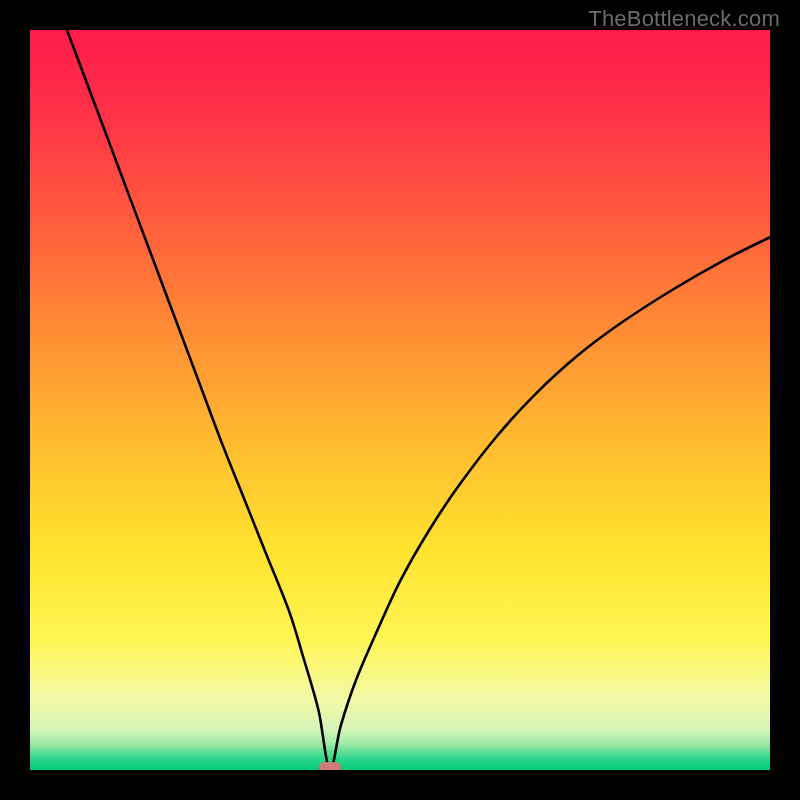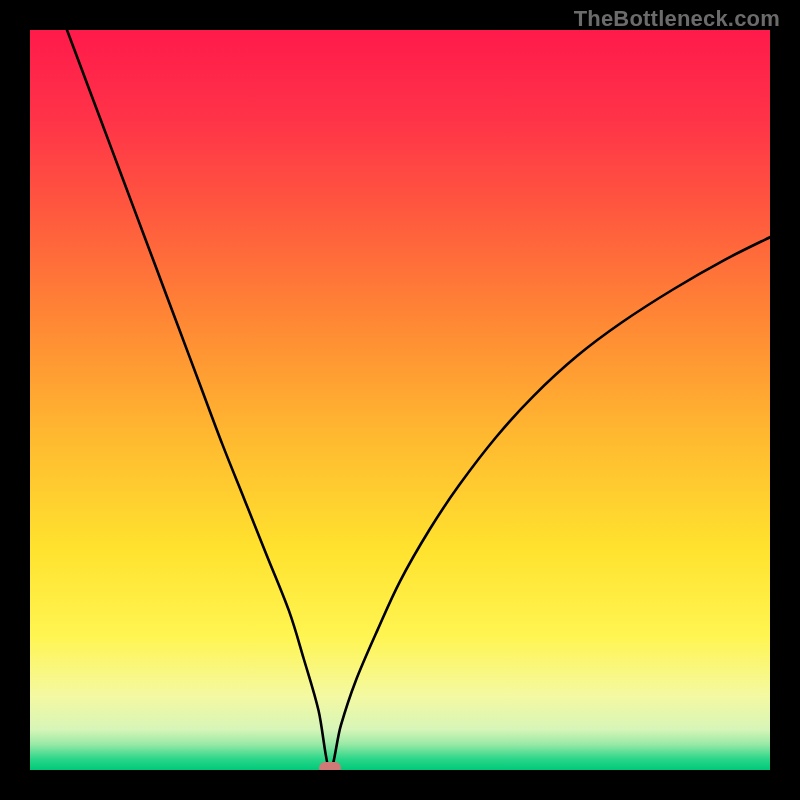--- a/index.html
+++ b/index.html
@@ -23,21 +23,21 @@
     position: absolute;
     inset: 0;
   }
   .watermark {
     position: absolute;
     top: 6px;
     right: 20px;
     color: #6b6b6b;
     font-size: 22px;
     letter-spacing: 0.2px;
-    font-weight: 700;
+    font-weight: 400;
   }
   svg.curve {
     position: absolute;
     inset: 0;
   }
   .pill {
     position: absolute;
     width: 22px;
     height: 12px;
     border-radius: 6px;

